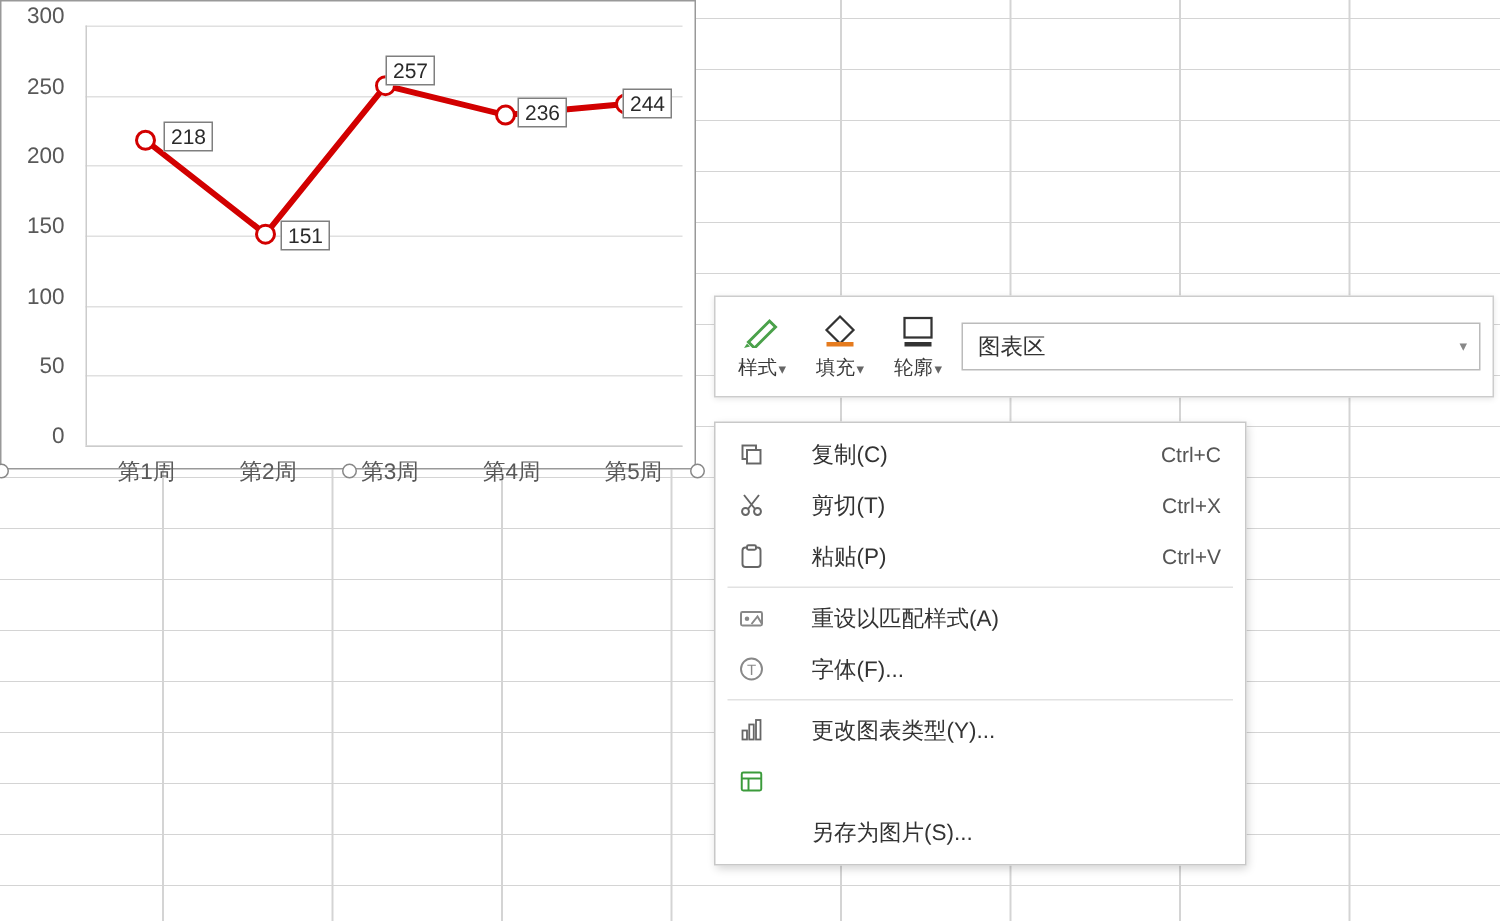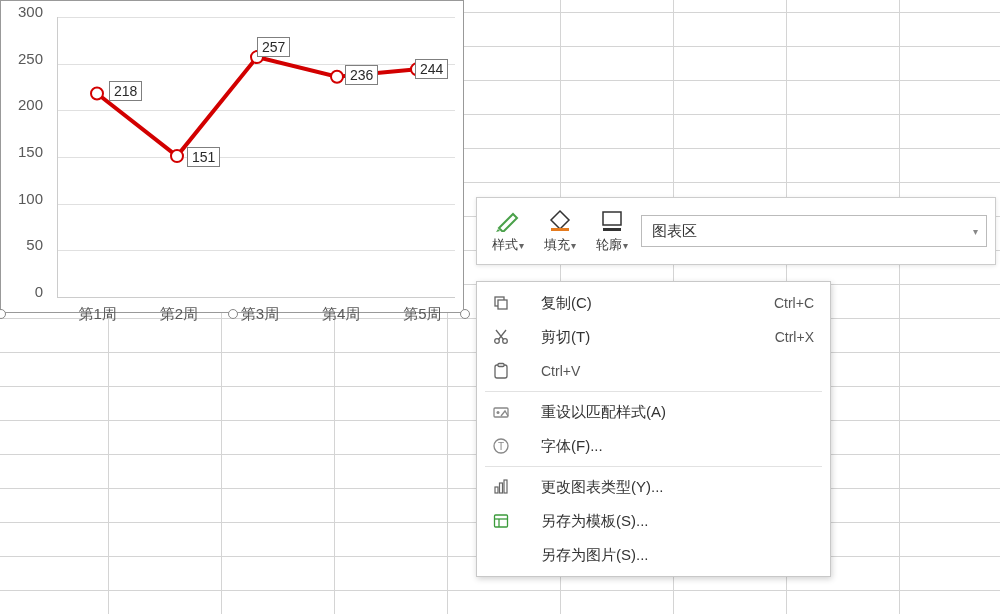--- a/index.html
+++ b/index.html
@@ -295,20 +295,21 @@
     <span class="menu-label">剪切(T)</span>
     <span class="menu-shortcut">Ctrl+X</span>
   </div>
   <div class="menu-item">
     <span class="menu-icon">
       <svg width="18" height="18" viewBox="0 0 18 18">
           <rect x="3" y="3" width="12" height="13" rx="2" fill="none" stroke="#666" stroke-width="1.3"></rect>
           <rect x="6" y="1.5" width="6" height="3" rx="1" fill="#fff" stroke="#666" stroke-width="1.3"></rect>
         </svg>
     </span>
+    <span class="menu-label">粘贴(P)</span>
     <span class="menu-shortcut">Ctrl+V</span>
   </div>
   <div class="menu-sep"></div>
   <div class="menu-item">
     <span class="menu-icon">
       <svg width="18" height="18" viewBox="0 0 18 18">
           <rect x="2" y="5" width="14" height="9" rx="1" fill="none" stroke="#888" stroke-width="1.3"></rect>
           <circle cx="6" cy="9.5" r="1.5" fill="#888"></circle>
           <path d="M9 13 L13 8 L16 13" fill="none" stroke="#888" stroke-width="1.3"></path>
         </svg>
@@ -336,19 +337,18 @@
     <span class="menu-label">更改图表类型(Y)...</span>
   </div>
   <div class="menu-item">
     <span class="menu-icon">
       <svg width="18" height="18" viewBox="0 0 18 18">
           <rect x="2.5" y="3" width="13" height="12" rx="1" fill="none" stroke="#3b9b3b" stroke-width="1.3"></rect>
           <line x1="2.5" y1="7" x2="15.5" y2="7" stroke="#3b9b3b" stroke-width="1.3"></line>
           <line x1="7" y1="7" x2="7" y2="15" stroke="#3b9b3b" stroke-width="1.3"></line>
         </svg>
     </span>
-    <span class="menu-label">另存为模板(S)...</span>
   </div>
   <div class="menu-item">
     <span class="menu-icon"></span>
     <span class="menu-label">另存为图片(S)...</span>
   </div>
 </div>
 
 </body></html>

